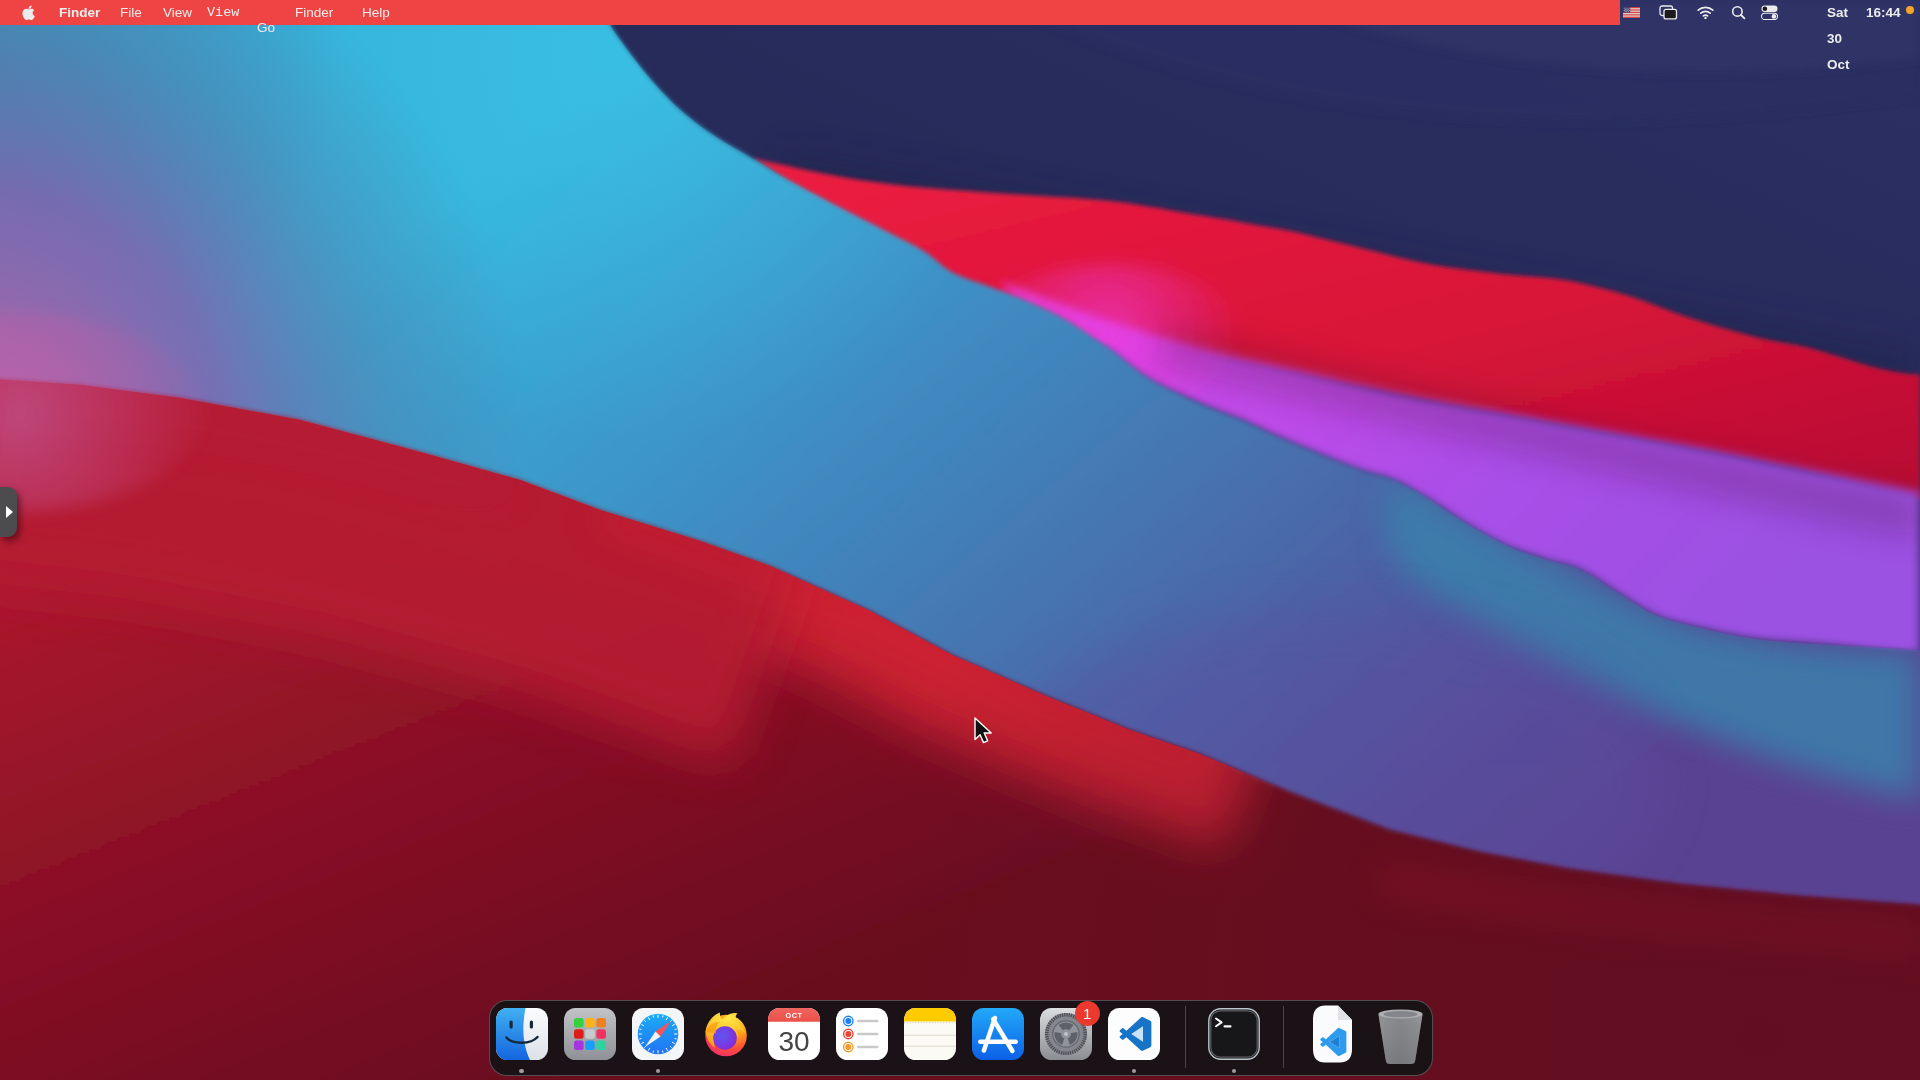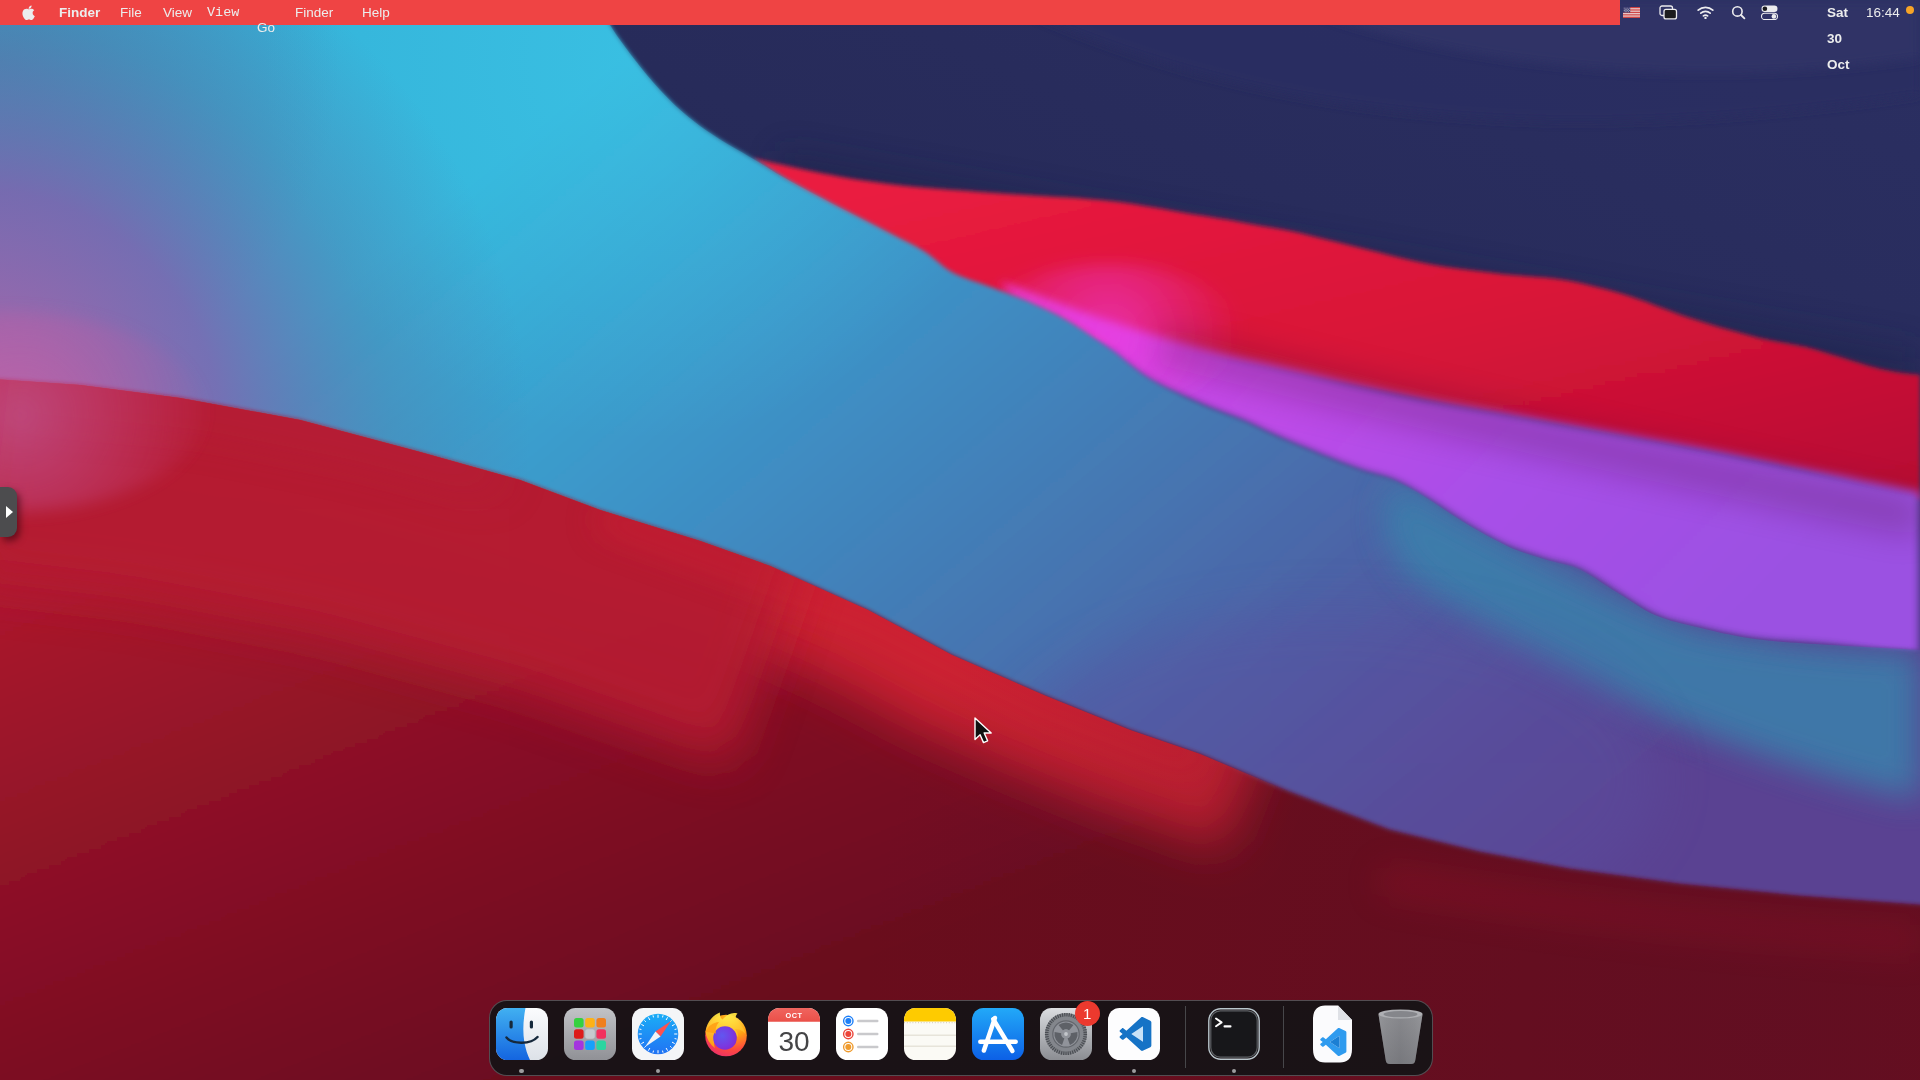--- a/index.html
+++ b/index.html
@@ -186,21 +186,21 @@
  <circle cx="6.4" cy="6.4" r="4.7" fill="none" stroke="#ececee" stroke-width="1.6"></circle>
  <line x1="10" y1="10" x2="13.4" y2="13.4" stroke="#ececee" stroke-width="1.8" stroke-linecap="round"></line>
 </svg>
 <svg style="position:absolute;left:1761px;top:5px" width="17" height="15" viewBox="0 0 17 15">
  <rect x="0.5" y="0.5" width="16" height="6.4" rx="3.2" fill="#ececee"></rect>
  <circle cx="3.9" cy="3.7" r="2.3" fill="#1c1c1e"></circle>
  <rect x="0.5" y="8.2" width="16" height="6.4" rx="3.2" fill="none" stroke="#ececee" stroke-width="1.1"></rect>
  <circle cx="12.9" cy="11.4" r="2.3" fill="#ececee"></circle>
 </svg>
 <span class="mi" style="left:1795px;font-weight:600;margin-left:32px;">Sat 30 Oct</span>
-<span class="mi" style="left:1866px;font-weight:400;">16:44</span>
+<span class="mi" style="left:1866px;font-weight:700;">16:44</span>
 <div style="position:absolute;left:1906px;top:6px;width:8px;height:8px;border-radius:50%;background:#f7a427;"></div>
 </div>
 
 <div id="tab"></div>
 
 <div id="dock"></div>
 
 <svg class="dki" style="left:495.8px" viewBox="0 0 52 52">
 <defs>
 <linearGradient id="fL" x1="0" y1="0" x2="0" y2="1">

